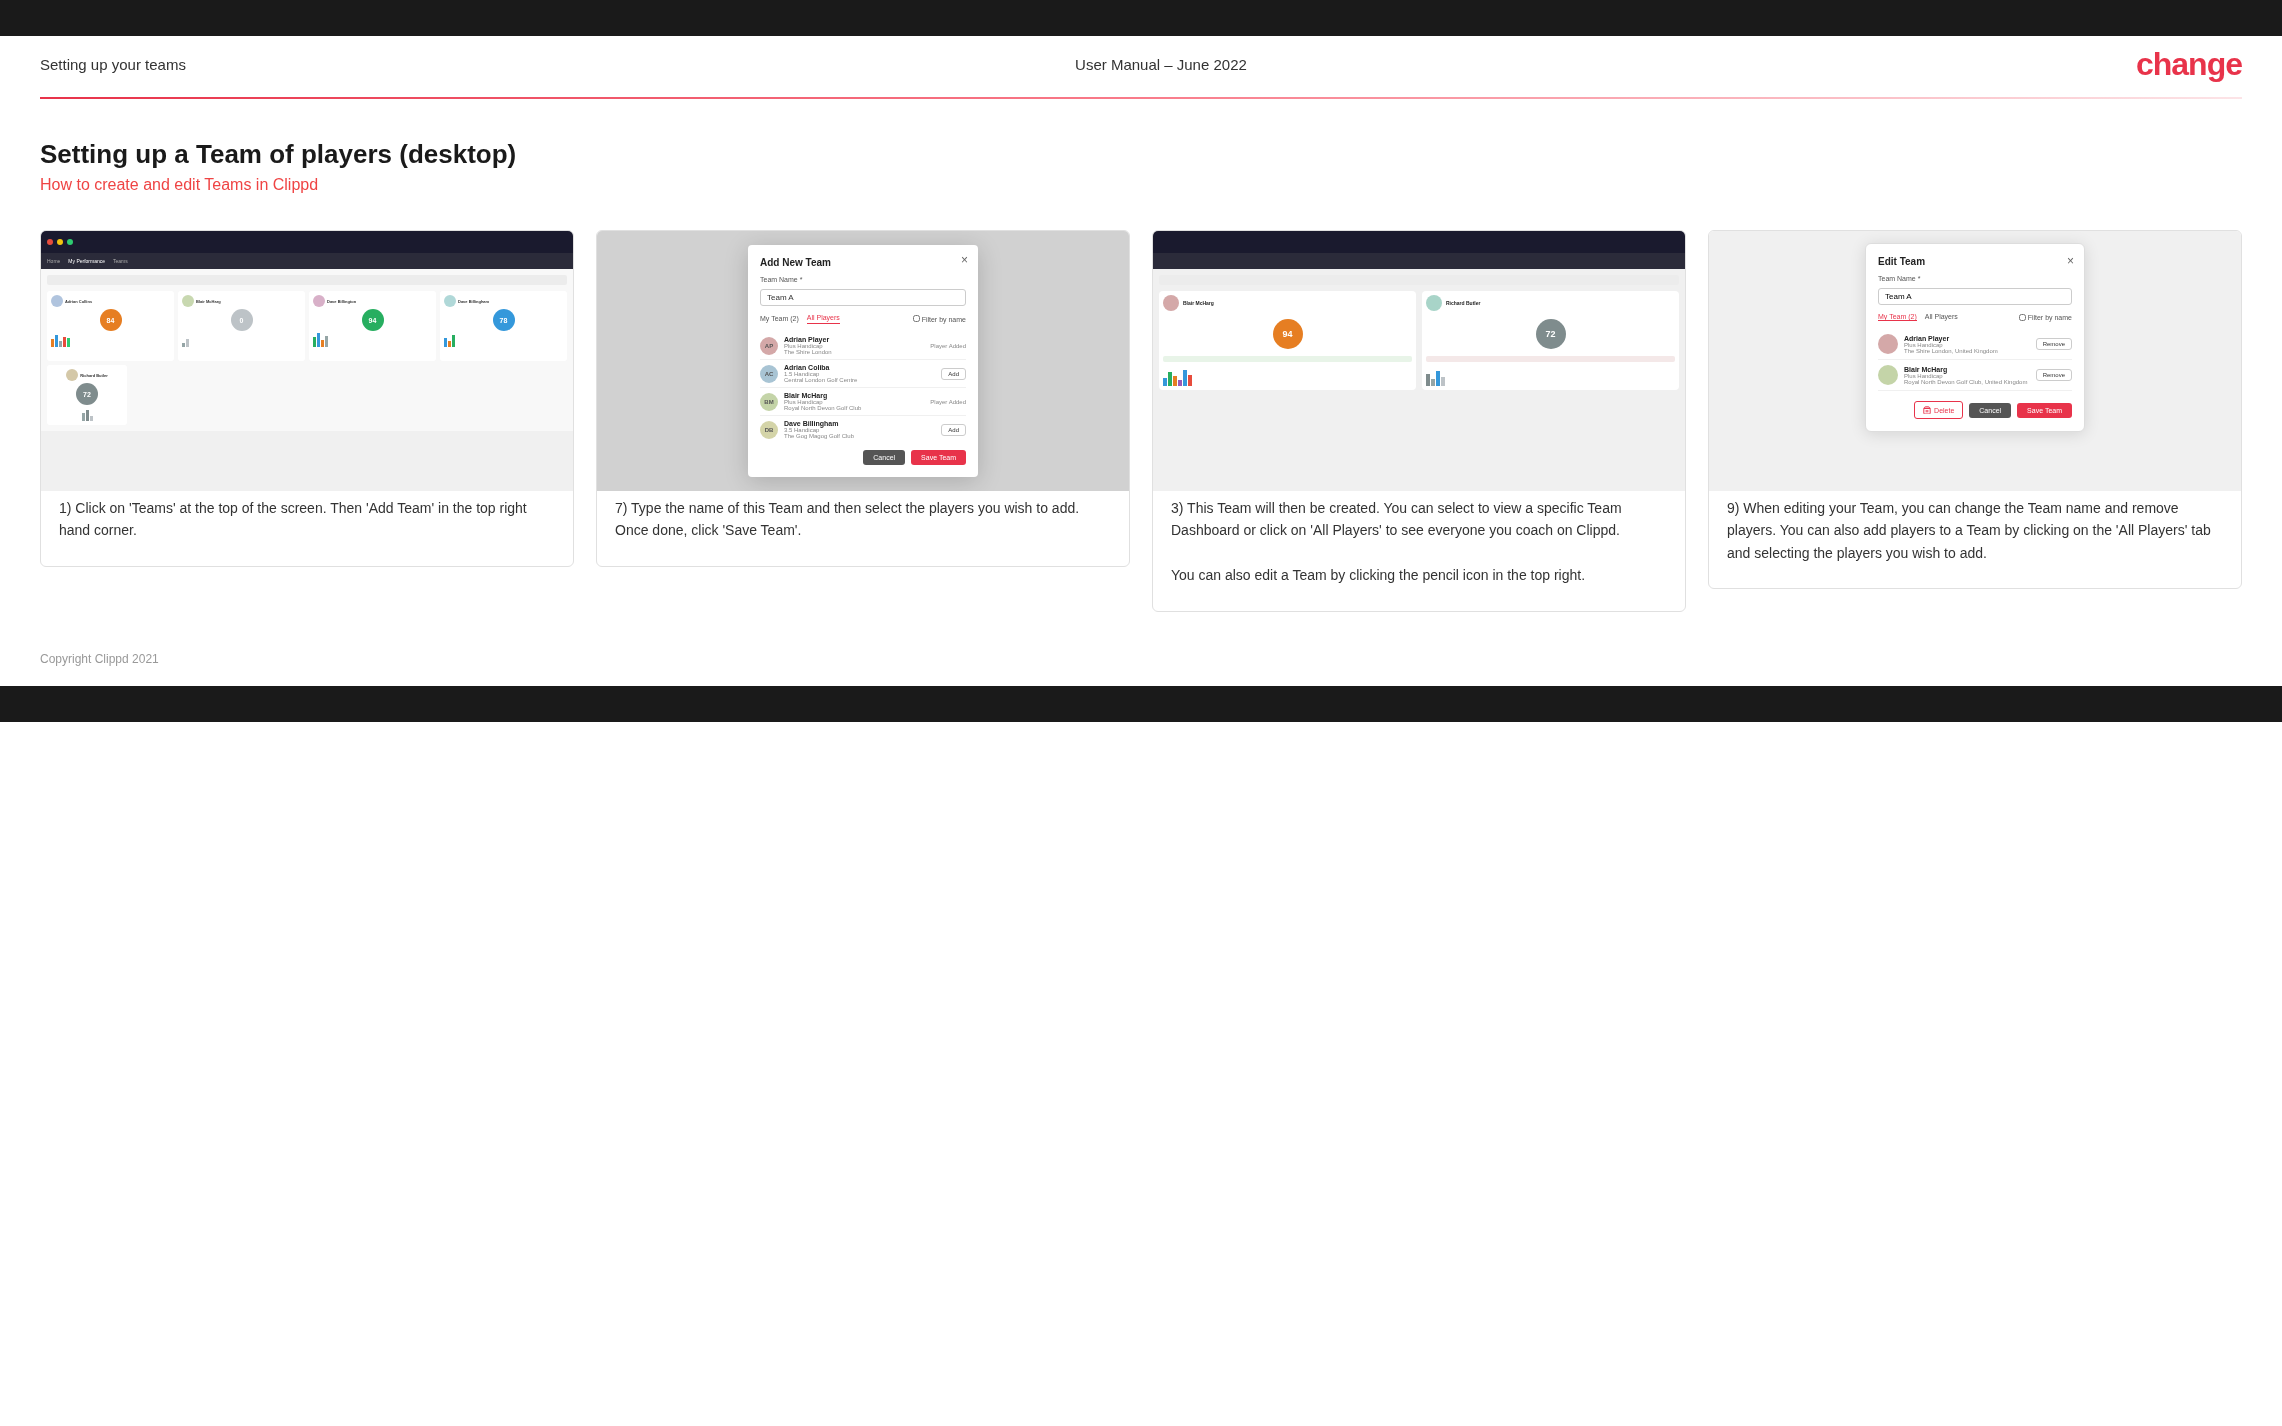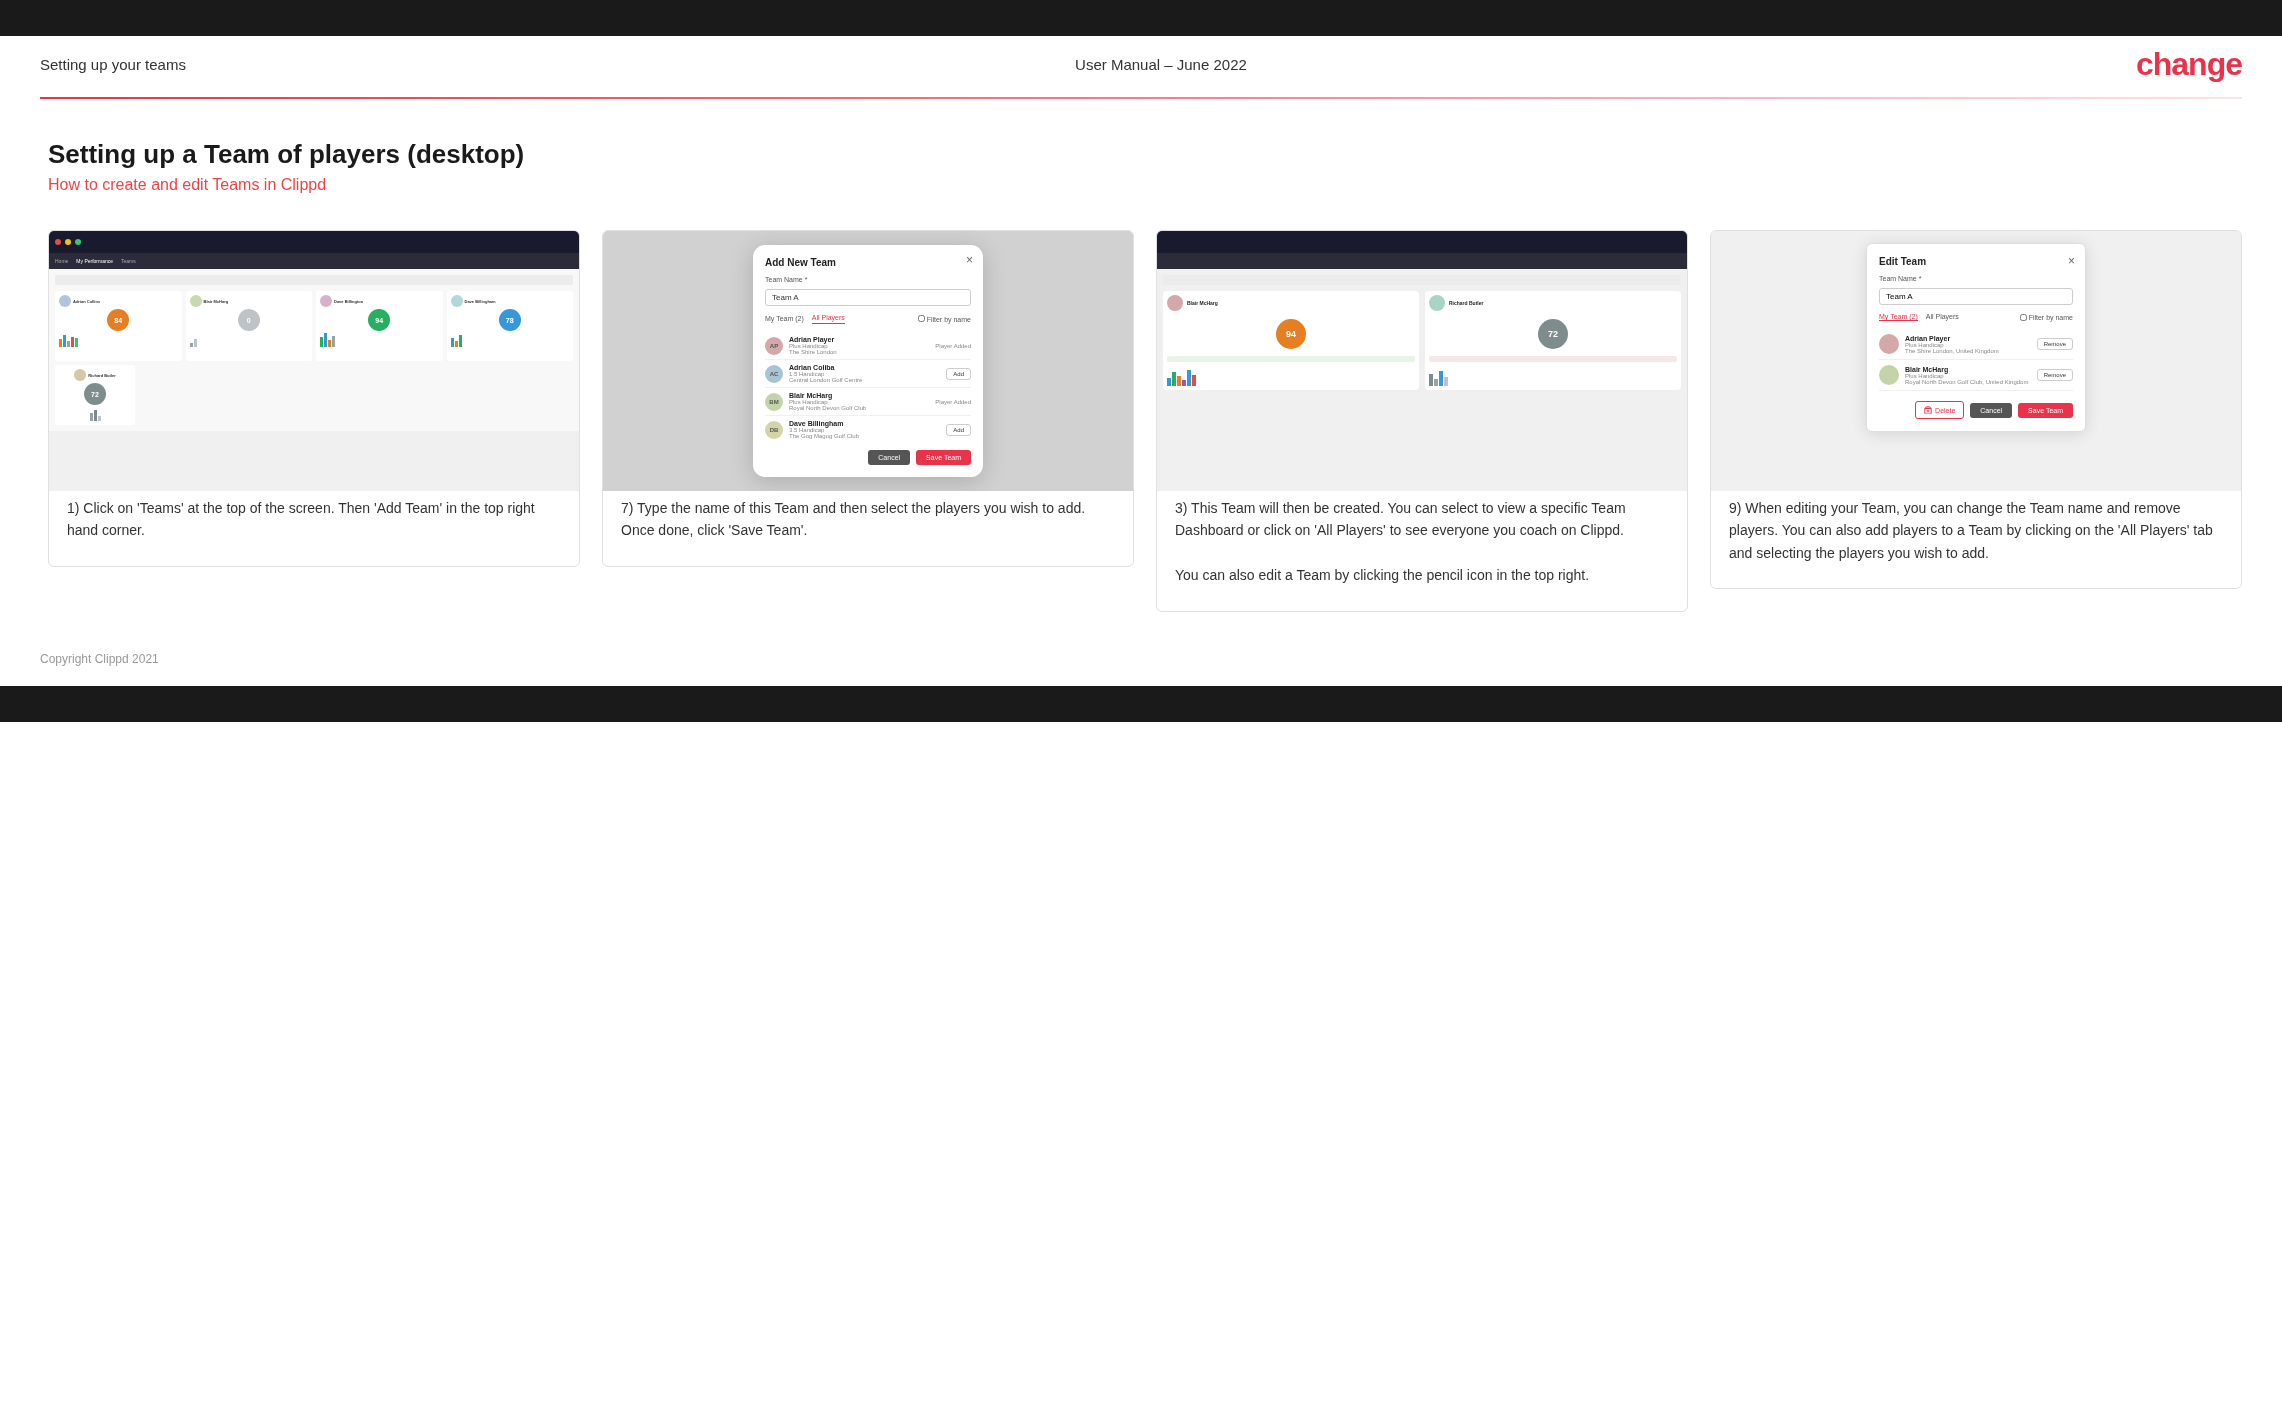--- a/index.html
+++ b/index.html
@@ -39,21 +39,20 @@
     }
     .header-divider {
       height: 2px;
       background: linear-gradient(to right, #e8334a, #f97b8a, #fce4e7);
       margin: 0 40px;
     }
 
     
     .main {
       padding: 40px 40px 30px 40px;
-      margin-left: 8px;
     }
     .page-title {
       font-size: 26px;
       font-weight: 700;
       color: #1a1a1a;
       margin-bottom: 6px;
     }
     .page-subtitle {
       font-size: 16px;
       color: #ef4444;
@@ -87,21 +86,21 @@
       line-height: 1.6;
     }
 
     
     .ss1 { background: #f0f0f0; height: 260px; position: relative; overflow: hidden; }
     .ss1-topbar { background: #1a1a2e; height: 22px; width: 100%; display: flex; align-items: center; padding: 0 6px; gap: 4px; }
     .ss1-topbar-dot { width: 6px; height: 6px; border-radius: 50%; }
     .ss1-nav { background: #2b2b3a; height: 16px; width: 100%; display: flex; align-items: center; padding: 0 6px; gap: 8px; }
     .ss1-nav-item { font-size: 5px; color: #aaa; }
     .ss1-nav-item.active { color: #fff; }
-    .modal-box { background: #fff; border-radius: 12px; width: 230px; padding: 12px; position: relative; z-index: 2; box-shadow: 0 4px 24px rgba(0,0,0,0.18); }
+    .modal-box { background: #fff; border-radius: 4px; width: 230px; padding: 12px; position: relative; z-index: 2; box-shadow: 0 4px 24px rgba(0,0,0,0.18); }
     .modal-title { font-size: 10px; font-weight: 700; color: #222; margin-bottom: 8px; }
     .modal-close { position: absolute; top: 8px; right: 10px; font-size: 12px; color: #666; cursor: pointer; }
     .modal-label { font-size: 7px; color: #555; margin-bottom: 3px; }
     .modal-input { width: 100%; border: 1px solid #ccc; border-radius: 3px; padding: 3px 6px; font-size: 8px; margin-bottom: 8px; color: #333; }
     .modal-tabs { display: flex; gap: 8px; margin-bottom: 8px; align-items: center; }
     .modal-tab { font-size: 7px; color: #555; padding-bottom: 2px; cursor: pointer; }
     .modal-tab.active { color: #e8334a; border-bottom: 1.5px solid #e8334a; }
     .modal-filter { font-size: 7px; color: #555; margin-left: auto; }
     .modal-player-list { max-height: 110px; overflow: hidden; }
     .modal-player-row { display: flex; align-items: center; padding: 4px 0; border-bottom: 1px solid #f0f0f0; }

